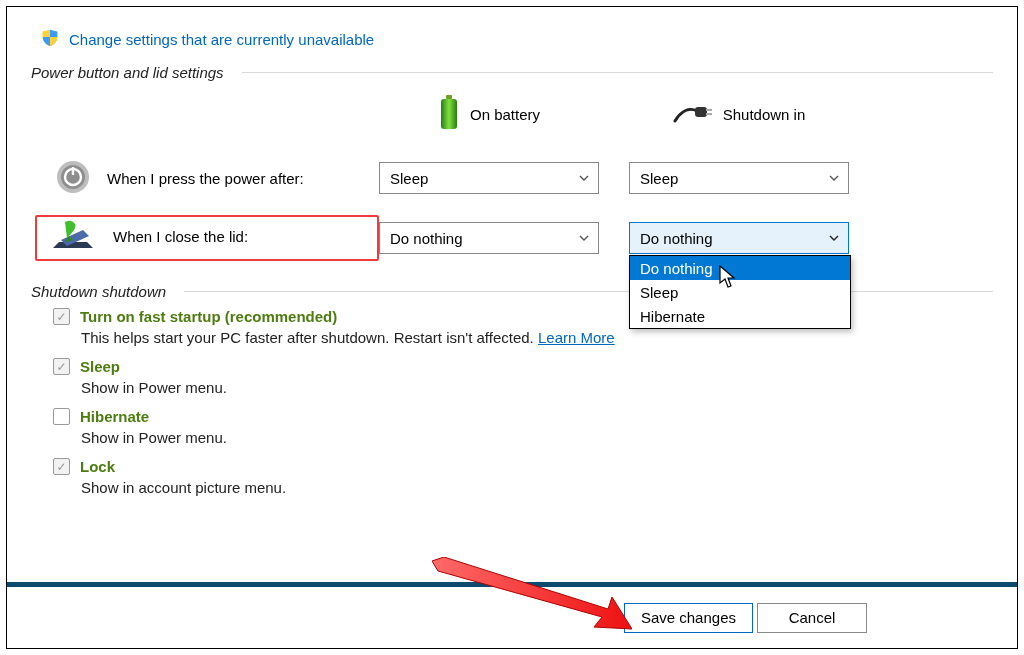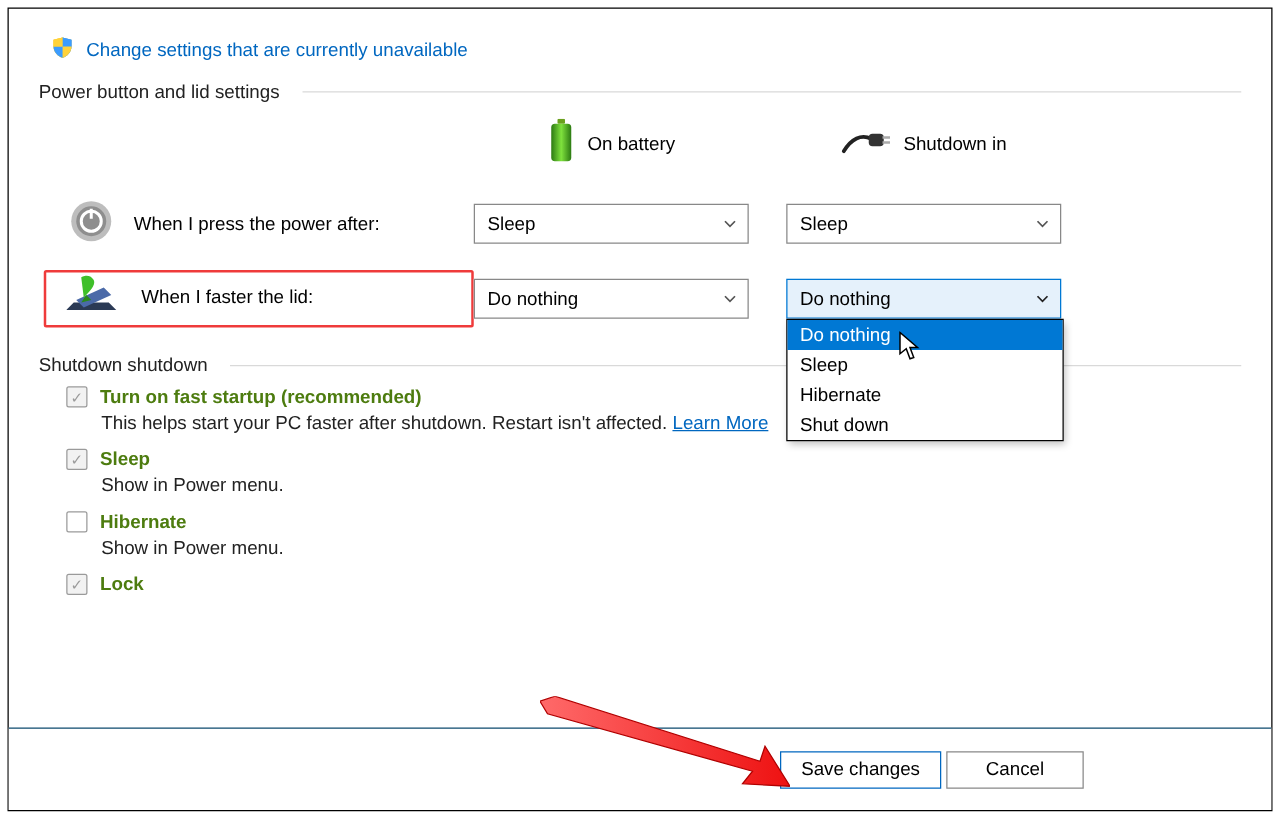--- a/index.html
+++ b/index.html
@@ -33,20 +33,21 @@
     padding: 6px 0 14px 10px;
   }
   .uac-link { color: #0067c0; cursor: pointer; }
 
   
   .section-head {
     display: flex;
     align-items: center;
     gap: 18px;
     margin: 0 0 6px 0;
+    font-style: italic;
   }
   .section-head > span { white-space: nowrap; color: #222; }
   .section-rule { flex: 1; height: 1px; background: #d9d9d9; }
 
   
   .grid {
     display: grid;
     grid-template-columns: 340px 220px 30px 220px;
     row-gap: 14px;
     align-items: center;
@@ -109,21 +110,21 @@
     justify-content: center; background: #fff;
   }
   .chk.disabled { background: #f2f2f2; }
   .tick { color: #9a9a9a; font-size: 12px; line-height: 1; }
   .learn { color: #0067c0; text-decoration: underline; cursor: pointer; }
 
   
   .footer {
     position: absolute;
     left: 0; right: 0; bottom: 0;
-    border-top: 1px solid #0c4a6e;
+    border-top: 5px solid #0c4a6e;
     height: 66px;
     display: flex; align-items: center; justify-content: flex-end;
     gap: 4px; padding-right: 150px;
     background: #fff;
   }
   .btn {
     min-width: 110px; height: 30px;
     display: inline-flex; align-items: center; justify-content: center;
     border: 1px solid #888; background: #fff; padding: 0 16px;
     cursor: pointer; user-select: none;
@@ -228,21 +229,21 @@
 
       <div class="row-label highlight">
         <span>
           <svg width="44" height="34" viewBox="0 0 44 34">
             <polygon points="6,24 34,24 40,30 0,30" fill="#2b3a55"></polygon>
             <polygon points="8,22 30,12 36,18 14,28" fill="#4b6aa8"></polygon>
             <path d="M12 4 C12 4 18 0 22 6 C24 10 18 16 14 20" fill="#3fbf2a"></path>
             <path d="M16 18 l-4 6 l8 -2 z" fill="#2a8a1a"></path>
           </svg>
         </span>
-        <span>When I faster the lid:</span>
+        <span>When I close the lid:</span>
       </div>
       <div class="dd">
         <span>Do nothing</span>
         <svg class="chev" viewBox="0 0 12 12">
             <path d="M2 4l4 4 4-4" stroke="#555" stroke-width="1.4" fill="none"></path>
           </svg>
       </div>
       <div></div>
       <div class="dd open">
         <span>Do nothing</span>
@@ -289,31 +290,31 @@
         <div class="sd-desc">Show in Power menu.</div>
       </div>
 
       <div class="sd-item">
         <div class="sd-head">
           <span class="chk disabled">
               <span class="tick">✓</span>
             </span>
           <b>Lock</b>
         </div>
+        <div class="sd-desc">Show in account picture menu.</div>
       </div>
 
     </div>
 
   </div>
 
   <div class="dd-list" style="left:622px; top:248px; width:222px;">
     <div class="dd-item sel">Do nothing</div>
     <div class="dd-item">Sleep</div>
     <div class="dd-item">Hibernate</div>
-    <div class="dd-item">Shut down</div>
   </div>
 
   <div class="footer">
     <div class="btn primary">Save changes</div>
     <div class="btn">Cancel</div>
   </div>
 
   <div class="arrow-wrap">
     <svg width="200" height="80" viewBox="0 0 200 80">
       <defs>

